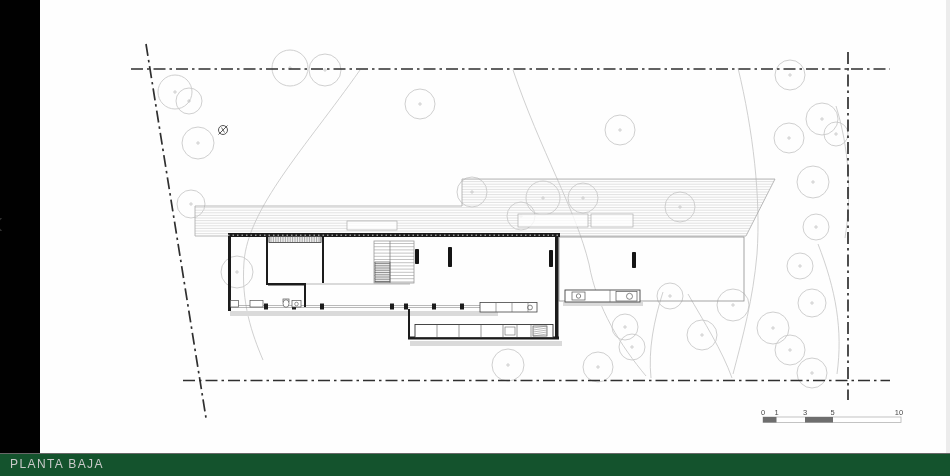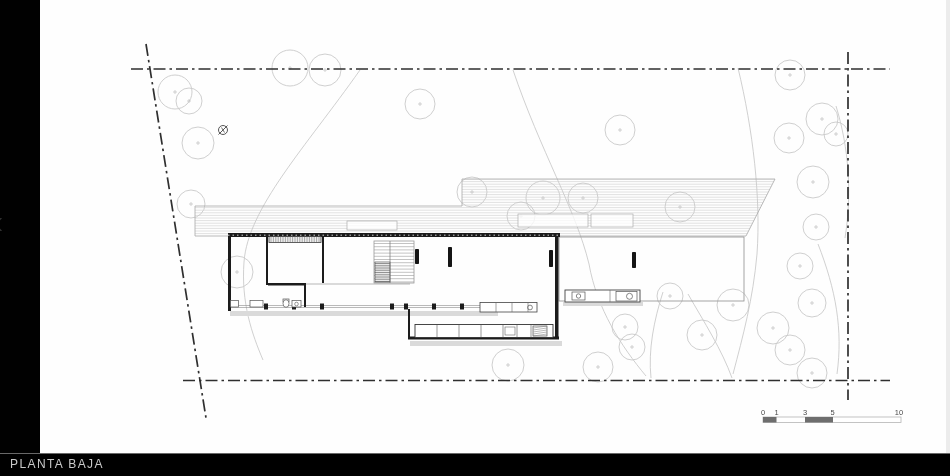--- a/index.html
+++ b/index.html
@@ -10,21 +10,21 @@
   .plan-svg{position:absolute;left:0;top:0;}
   .plan-svg text{font-family:"Liberation Sans",sans-serif;}
   .right-strip{position:absolute;right:0;top:0;width:4px;height:453px;background:#ececec;}
   .sidebar{position:absolute;left:0;top:0;width:40px;height:453px;background:#010101;}
   .prev-btn{
     position:absolute;left:-8px;top:206px;width:24px;height:34px;
     color:#2f2f2f;font-size:34px;line-height:30px;cursor:pointer;user-select:none;
   }
   .footer{
     position:absolute;left:0;bottom:0;width:100%;height:23px;
-    background:#000000;border-top:1px solid #686868;box-sizing:border-box;
+    background:#14532d;border-top:1px solid #686868;box-sizing:border-box;
   }
   .footer .title{
     display:inline-block;padding-left:10px;line-height:21px;
     font-size:12px;letter-spacing:1.4px;color:#c9c9c9;
   }
 </style>
 </head>
 <body>
 
 <div class="stage">

